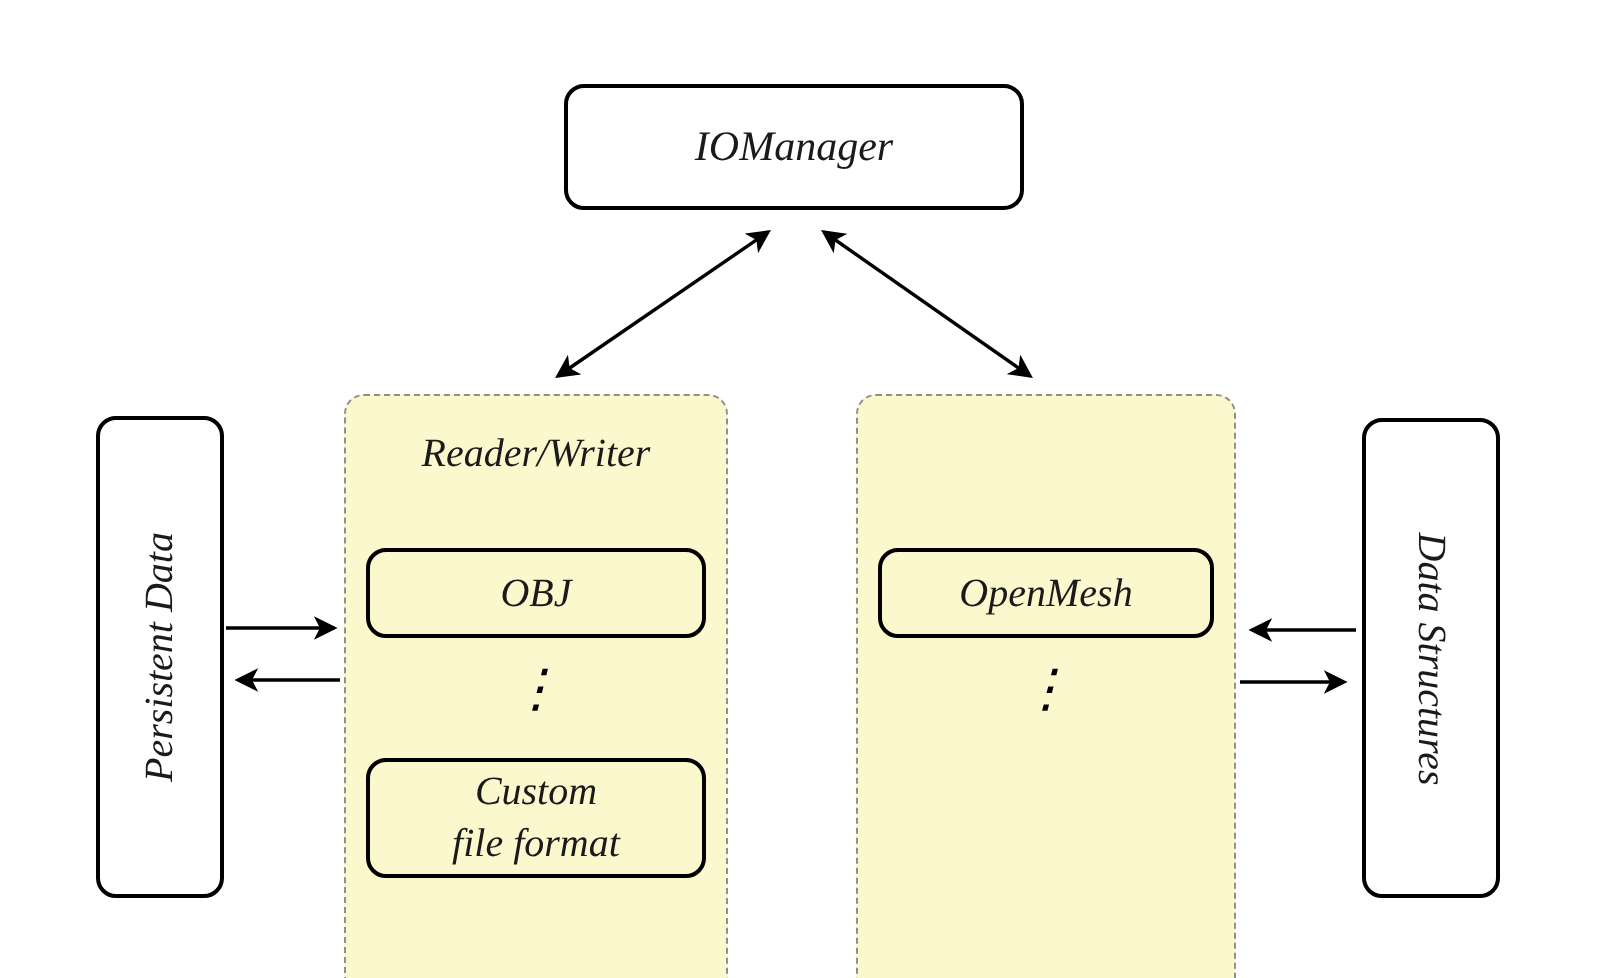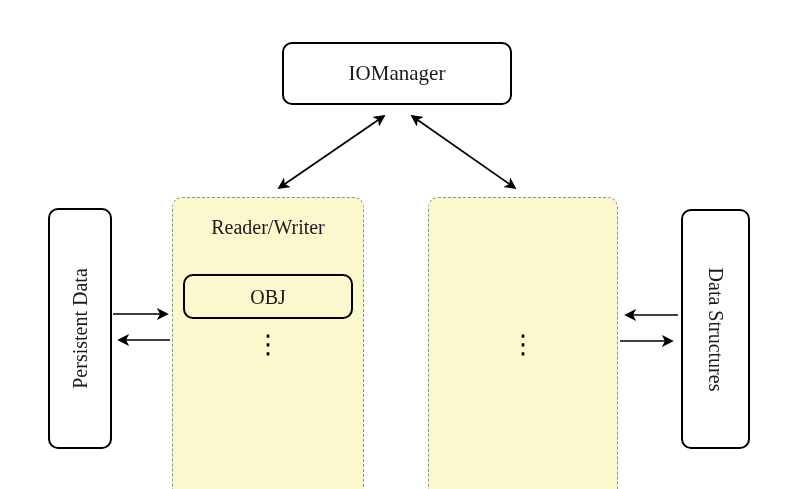--- a/index.html
+++ b/index.html
@@ -13,20 +13,21 @@
   * { margin: 0; padding: 0; box-sizing: border-box; }
   body { background: #ffffff; }
   .canvas {
     position: relative;
     width: 800px;
     height: 489px;
     background: #ffffff;
     font-family: "Liberation Serif", "DejaVu Serif", serif;
     color: var(--text);
     overflow: hidden;
+    font-style: italic;
   }
   .arrows {
     position: absolute;
     left: 0; top: 0;
     width: 800px; height: 489px;
     pointer-events: none;
   }
   .arrows line { stroke: var(--arrow); stroke-width: 1.7; }
   .node {
     position: absolute;
@@ -118,23 +119,30 @@
   <div class="node io-manager">
     <span>IOManager</span>
   </div>
 
   <div class="group group-left">
     <div class="group-title">Reader/Writer</div>
     <div class="inner-node inner-top">
       <span>OBJ</span>
     </div>
     <div class="ellipsis">⋮</div>
+    <div class="inner-node inner-bottom">
+      <div>Custom</div>
+      <div>file format</div>
+    </div>
   </div>
 
   <div class="group group-right">
+    <div class="inner-node inner-top">
+      <span>OpenMesh</span>
+    </div>
     <div class="ellipsis">⋮</div>
   </div>
 
   <div class="side-node side-left">
     <span class="rot-ccw">Persistent Data</span>
   </div>
 
   <div class="side-node side-right">
     <span class="rot-cw">Data Structures</span>
   </div>

